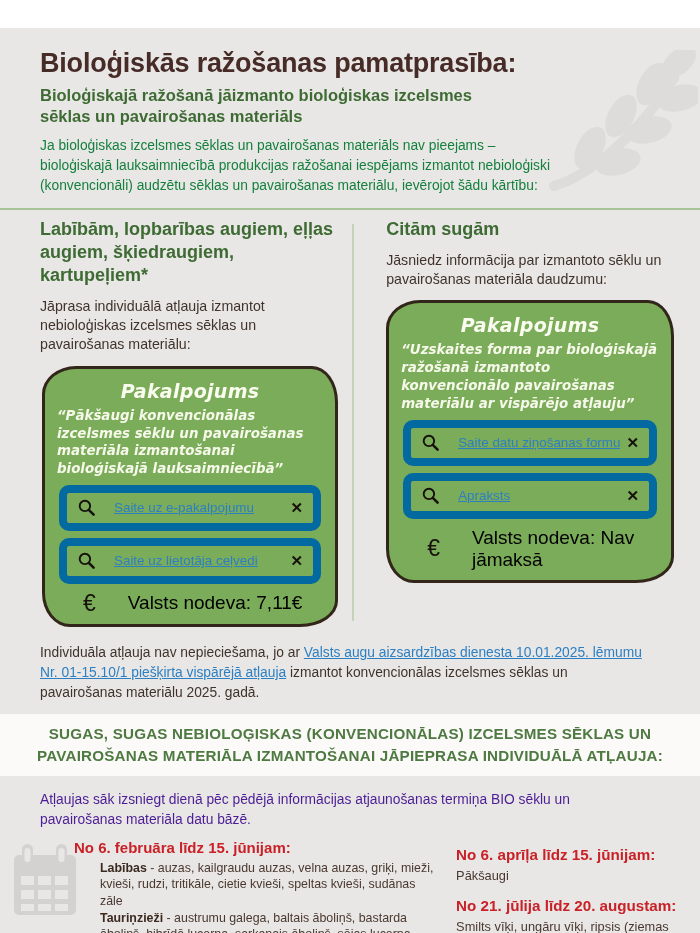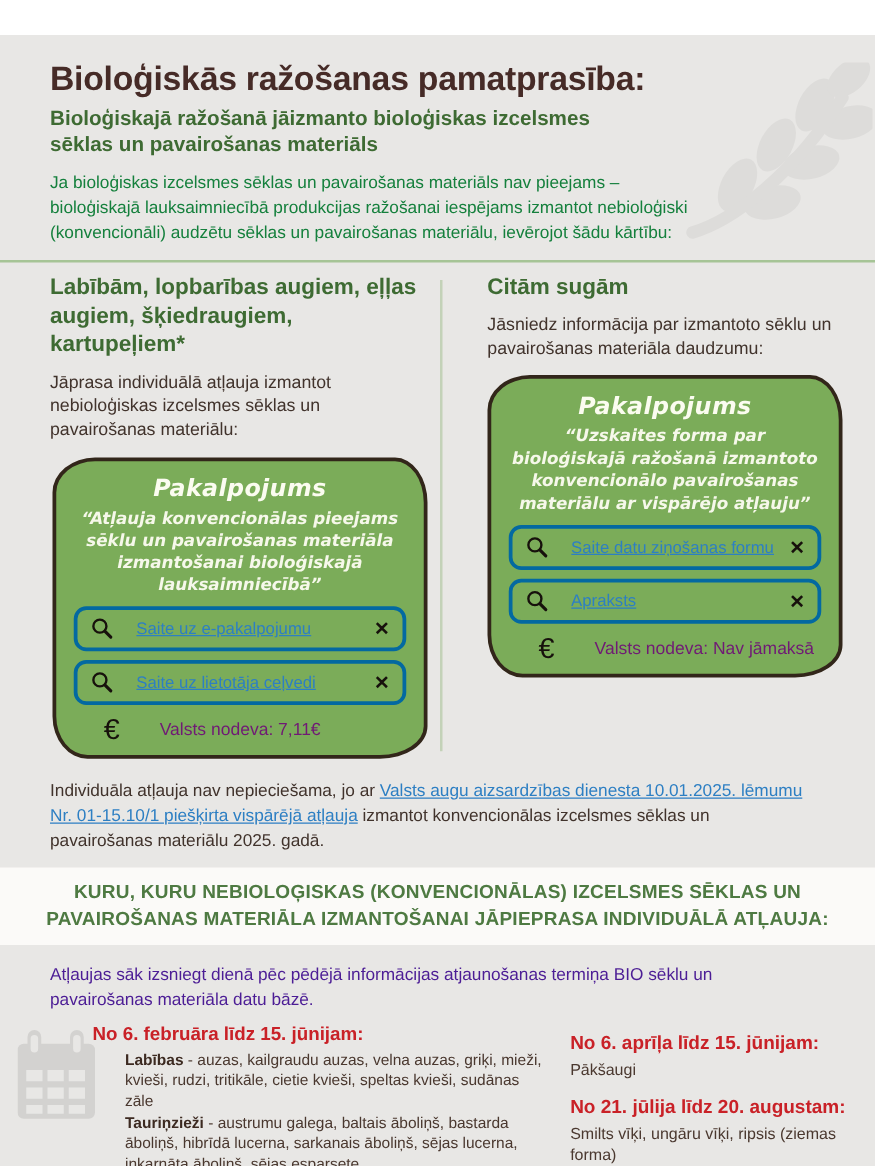--- a/index.html
+++ b/index.html
@@ -28,32 +28,32 @@
   .col-desc { font-size:14.2px; color:#41332c; line-height:1.36; margin:10px 2px 0 0; }
 
   .card {
     margin-top:11px; background:#7bac59; border:3px solid #32261a;
     border-radius:34px 26px 38px 28px / 28px 36px 26px 34px;
     padding:11px 10px 9px; color:#f4f6e6;
   }
   .col-left .card { margin-left:2px; margin-right:0; }
   .card-title { text-align:center; font-size:19px; font-weight:bold; font-style:italic;
     color:#fbfcf0; font-family:"DejaVu Sans", sans-serif; letter-spacing:0.3px; }
-  .card-quote { text-align:center; font-size:13.4px; font-style:italic; font-weight:bold;
+  .card-quote { text-align:left; font-size:13.4px; font-style:italic; font-weight:bold;
     line-height:1.33; margin:5px 2px 0; color:#f6f8ea; font-family:"DejaVu Sans", sans-serif; }
   .card-body { margin-top:7px; }
-  .link-row { display:flex; align-items:center; border:3px solid #0369a1; border-radius:10px;
+  .link-row { display:flex; align-items:center; border:8px solid #0369a1; border-radius:10px;
     height:30px; margin:7px 4px 0; padding:0 10px; }
   .link-row .mag { flex:0 0 auto; display:flex; }
   .link-row a.link { color:#2d7fc3; font-size:13.4px; text-decoration:underline;
     margin-left:18px; flex:1; text-align:left; cursor:pointer; white-space:nowrap; overflow:hidden; }
   .close-x { color:#17110c; font-size:15px; font-weight:bold; margin-left:6px; cursor:pointer; }
   .fee-row { display:flex; align-items:center; margin-top:8px; padding-left:28px; }
   .euro { font-size:23px; color:#17110c; line-height:1; }
-  .fee-label { font-size:14px; color:#701a75; margin-left:32px; }
+  .fee-label { font-size:19px; color:#000000; margin-left:32px; }
 
   
   .general-permit { margin:14px 55px 0 40px; font-size:13.8px; line-height:1.45; color:#41332c; }
   .permit-link { color:#2d7fc3; text-decoration:underline; cursor:pointer; }
 
   
   .band { margin-top:11px; background:#fbfaf8; padding:9px 18px 10px; }
   .band-heading { text-align:center; color:#4e7a42; font-weight:bold; font-size:15.2px;
     line-height:1.42; letter-spacing:0.2px; max-width:664px; margin:0 auto; }
 
@@ -105,21 +105,21 @@
   <hr class="hdivider">
 
   <section class="columns">
     <div class="vdivider"></div>
 
     <div class="col-left">
       <h3 class="col-heading">Labībām, lopbarības augiem, eļļas augiem, šķiedraugiem, kartupeļiem*</h3>
       <p class="col-desc">Jāprasa individuālā atļauja izmantot nebioloģiskas izcelsmes sēklas un pavairošanas materiālu:</p>
       <div class="card">
         <div class="card-title">Pakalpojums</div>
-        <div class="card-quote">“Atļauja konvencionālas pieejams sēklu un pavairošanas materiāla izmantošanai bioloģiskajā lauksaimniecībā”</div>
+        <div class="card-quote">“Pākšaugi konvencionālas izcelsmes sēklu un pavairošanas materiāla izmantošanai bioloģiskajā lauksaimniecībā”</div>
         <div class="card-body">
           <div class="link-row">
             <span class="mag">
               <svg width="19" height="19" viewBox="0 0 24 24">
                   <circle cx="10" cy="10" r="6.6" fill="none" stroke="#17110c" stroke-width="2.4"></circle>
                   <line x1="15.2" y1="15.2" x2="21" y2="21" stroke="#17110c" stroke-width="3.2" stroke-linecap="round"></line>
                 </svg>
             </span>
             <a class="link">Saite uz e-pakalpojumu</a>
             <span class="close-x">✕</span>
@@ -174,21 +174,21 @@
             <span class="fee-label">Valsts nodeva: Nav jāmaksā</span>
           </div>
         </div>
       </div>
     </div>
   </section>
 
   <p class="general-permit"><span>Individuāla atļauja nav nepieciešama, jo ar </span><a class="permit-link">Valsts augu aizsardzības dienesta 10.01.2025. lēmumu Nr. 01-15.10/1 piešķirta vispārējā atļauja</a><span> izmantot konvencionālas izcelsmes sēklas un pavairošanas materiālu 2025. gadā.</span></p>
 
   <div class="band">
-    <div class="band-heading">KURU, KURU NEBIOLOĢISKAS (KONVENCIONĀLAS) IZCELSMES SĒKLAS UN PAVAIROŠANAS MATERIĀLA IZMANTOŠANAI JĀPIEPRASA INDIVIDUĀLĀ ATĻAUJA:</div>
+    <div class="band-heading">SUGAS, SUGAS NEBIOLOĢISKAS (KONVENCIONĀLAS) IZCELSMES SĒKLAS UN PAVAIROŠANAS MATERIĀLA IZMANTOŠANAI JĀPIEPRASA INDIVIDUĀLĀ ATĻAUJA:</div>
   </div>
 
   <section class="schedule">
     <p class="schedule-intro">Atļaujas sāk izsniegt dienā pēc pēdējā informācijas atjaunošanas termiņa BIO sēklu un pavairošanas materiāla datu bāzē.</p>
     <div class="schedule-grid">
       <div class="cal">
         <svg width="62" height="74" viewBox="0 0 62 74">
           <rect x="8" y="0" width="11" height="24" rx="5.5" fill="#d3d2d0"></rect>
           <rect x="42" y="0" width="11" height="24" rx="5.5" fill="#d3d2d0"></rect>
           <rect x="0" y="11" width="62" height="60" rx="5" fill="#d3d2d0"></rect>

